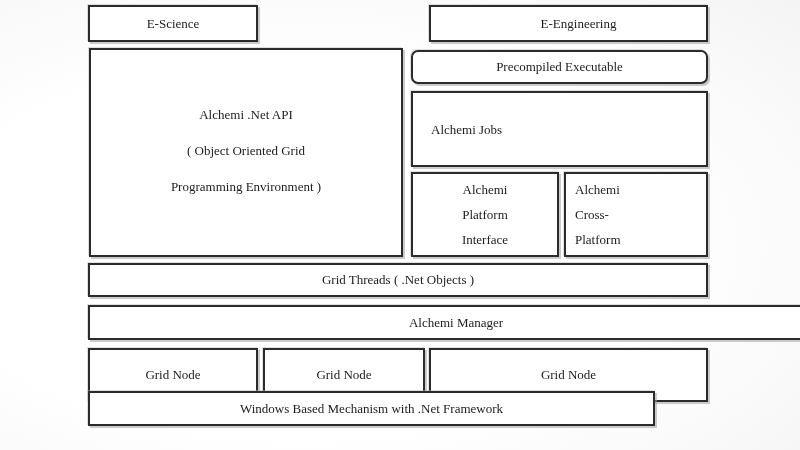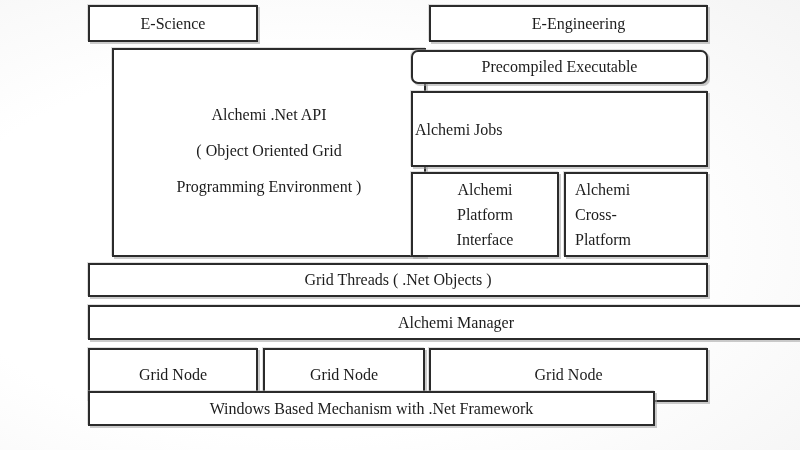--- a/index.html
+++ b/index.html
@@ -19,42 +19,41 @@
   .box {
     position: absolute;
     box-sizing: border-box;
     background: #ffffff;
     border: 2px solid #2b2b2b;
     box-shadow: 2px 2px 0 rgba(160,160,160,0.55), -1px -1px 0 rgba(185,185,185,0.45);
     display: flex;
     align-items: center;
     justify-content: center;
     text-align: center;
-    font-size: 16px;
+    font-size: 13px;
     line-height: 1.2;
   }
   .col {
     flex-direction: column;
   }
   
   .b-escience     { left: 88px;  top: 5px;   width: 170px; height: 37px; }
   .b-ebusiness    { left: 260px; top: 5px;   width: 166px; height: 37px; }
   .b-eengineering { left: 429px; top: 5px;   width: 279px; height: 37px; padding-left: 20px; }
   
   .b-api {
     left: 89px; top: 48px; width: 314px; height: 209px;
     padding-bottom: 3px;
-    margin-left: 23px;
   }
   .b-api .line { line-height: 36px; }
   .b-precompiled { left: 411px; top: 50px;  width: 297px; height: 34px; border-radius: 7px; }
   .b-jobs {
     left: 411px; top: 91px; width: 297px; height: 76px;
     align-items: flex-start; justify-content: center;
-    text-align: left; padding-left: 2px;
+    text-align: left; padding-left: 18px;
   }
   .b-jobs .line { line-height: 37px; }
   .b-console { left: 411px; top: 172px; width: 148px; height: 85px; }
   .b-console .line { line-height: 25px; }
   .b-cross {
     left: 564px; top: 172px; width: 144px; height: 85px;
     align-items: flex-start; justify-content: center;
     text-align: left; padding-left: 9px;
   }
   .b-cross .line { line-height: 25px; }

